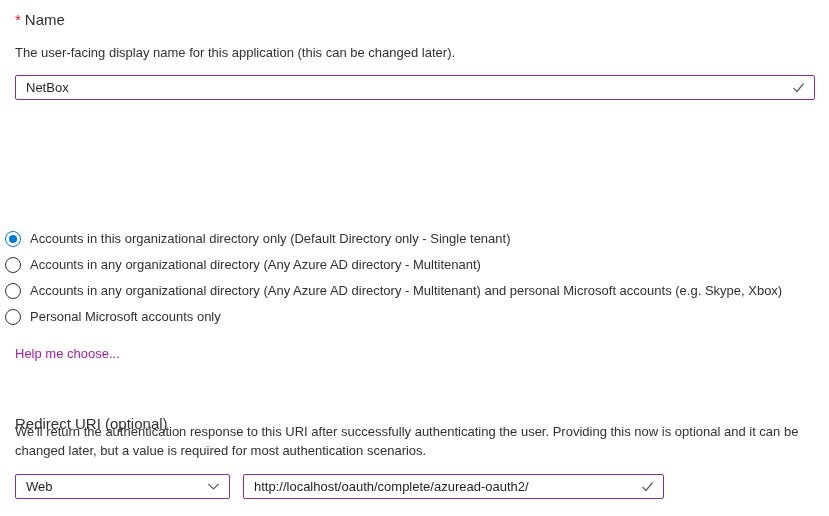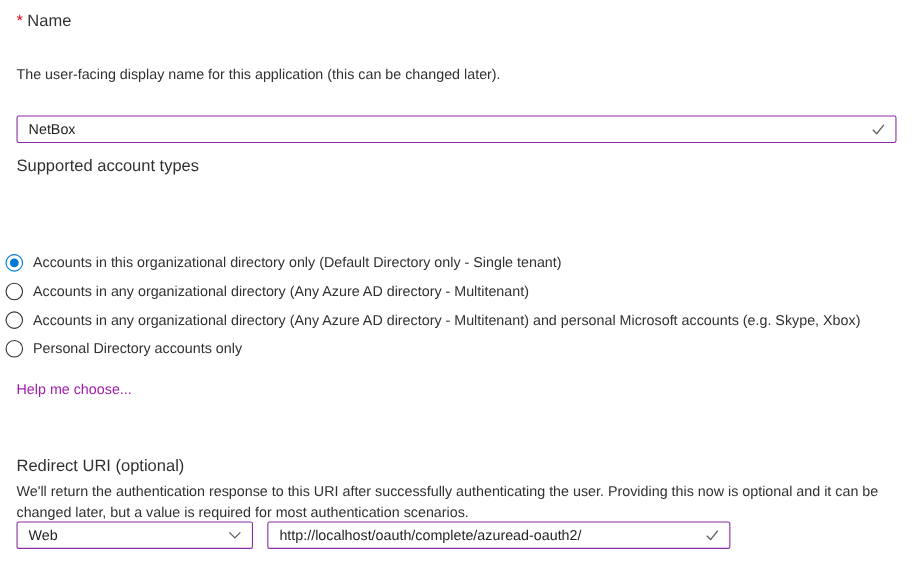--- a/index.html
+++ b/index.html
@@ -12,38 +12,38 @@
     overflow: hidden;
   }
   .page { position: relative; width: 829px; height: 444px; }
 
   .section-heading {
     position: absolute; left: 15px;
     font-size: 15px; line-height: 20px; font-weight: 400; color: #323130;
   }
   .body-text {
     position: absolute; left: 15px;
-    font-size: 13px; line-height: 19px; color: #323130; margin-top: 15px;
+    font-size: 13px; line-height: 19px; color: #323130;
   }
   .required { color: #e81123; margin-right: 4px; }
 
   .text-input {
     position: absolute;
     height: 25px;
     border: 1px solid #8a2da5;
     border-radius: 2px;
     background: #fff;
     display: flex; align-items: center;
     padding: 0 8px 0 10px;
     font-size: 13px; color: #201f1e;
   }
   .text-input .value { flex: 1 1 auto; white-space: nowrap; overflow: hidden; }
   .input-icon { flex: 0 0 auto; display: flex; align-items: center; }
 
-  .name-input   { left: 15px; top: 75px;  width: 800px; margin-top: 30px; }
+  .name-input   { left: 15px; top: 75px;  width: 800px; }
   .uri-input    { left: 243px; top: 474px; width: 421px; }
   .platform-select { left: 15px; top: 474px; width: 215px; cursor: pointer; }
 
   .radio-group { position: absolute; left: 5px; top: 202px; width: 800px; margin-top: 24px; }
   .radio-row {
     display: flex; align-items: center;
     height: 26px; cursor: pointer;
   }
   .radio-circle {
     flex: 0 0 auto;
@@ -85,38 +85,37 @@
 
   <div class="text-input name-input">
     <span class="value">NetBox</span>
     <span class="input-icon">
       <svg class="icon" width="15" height="15" viewBox="0 0 15 15">
           <path d="M2.5 8 L6 11.5 L12.5 3.5" stroke="#605e5c" stroke-width="1.2" fill="none"></path>
         </svg>
     </span>
   </div>
 
-  <div class="section-heading" style="top:141px;">Supported account types</div>
 
   <div class="radio-group">
     <div class="radio-row selected">
       <span class="radio-circle"></span>
       <span class="radio-label">Accounts in this organizational directory only (Default Directory only - Single tenant)</span>
     </div>
     <div class="radio-row">
       <span class="radio-circle"></span>
       <span class="radio-label">Accounts in any organizational directory (Any Azure AD directory - Multitenant)</span>
     </div>
     <div class="radio-row">
       <span class="radio-circle"></span>
       <span class="radio-label">Accounts in any organizational directory (Any Azure AD directory - Multitenant) and personal Microsoft accounts (e.g. Skype, Xbox)</span>
     </div>
     <div class="radio-row">
       <span class="radio-circle"></span>
-      <span class="radio-label">Personal Directory accounts only</span>
+      <span class="radio-label">Personal Microsoft accounts only</span>
     </div>
   </div>
 
   <a class="link">Help me choose...</a>
 
   <div class="section-heading" style="top:390px;margin-top:24px;">Redirect URI (optional)</div>
   <div class="body-text redirect-desc" style="top:422px;">We'll return the authentication response to this URI after successfully authenticating the user. Providing this now is optional and it can be changed later, but a value is required for most authentication scenarios.</div>
 
   <div class="text-input platform-select">
     <span class="value">Web</span>

